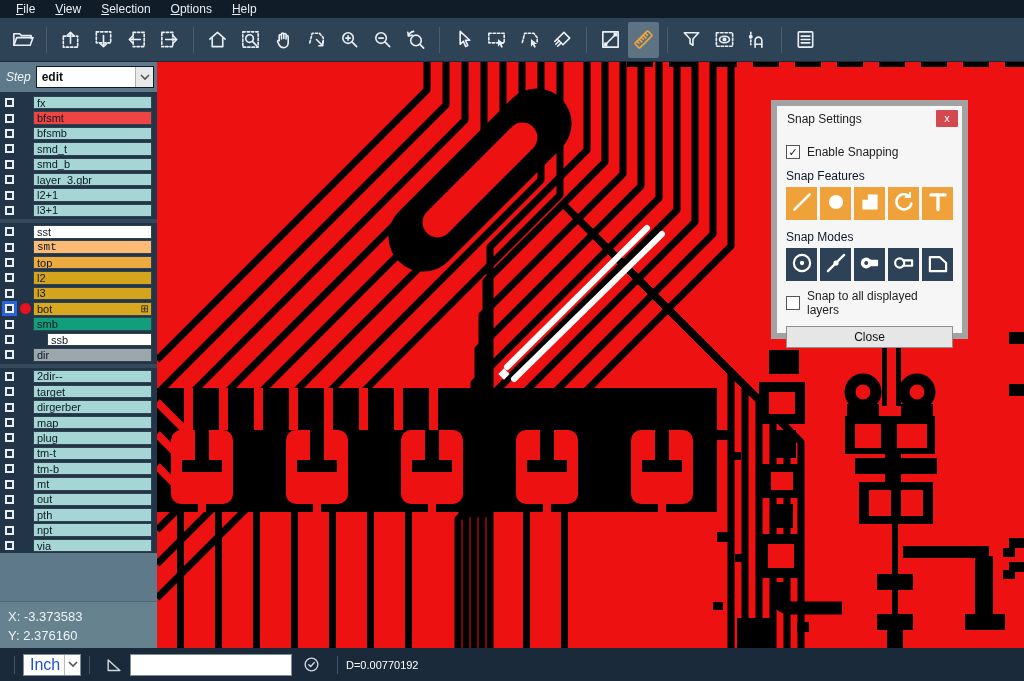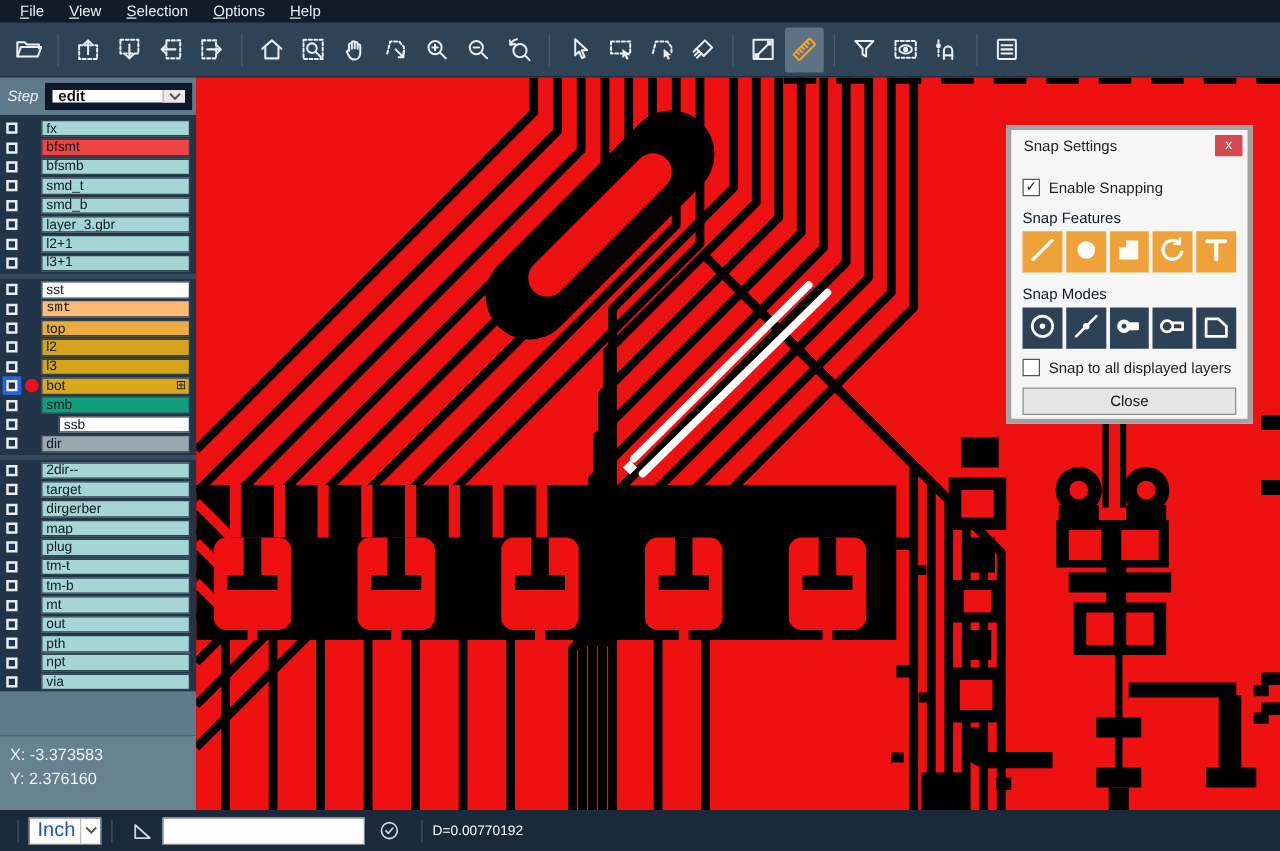--- a/index.html
+++ b/index.html
@@ -19,41 +19,41 @@
   .tb-btn .icon { display:flex; }
   .tb-sep { width:1px; height:26px; background:#4a5d6f; margin:0 7px; }
 
   
   .main { display:flex; height:586px; }
 
   
   .sidebar { width:157px; background:#223447; display:flex; flex-direction:column; }
   .step-row { height:30px; background:#5e7989; display:flex; align-items:center; padding:0 3px; }
   .step-label { color:#f2f6f9; font-size:12px; margin:0 5px 0 3px;font-style:italic; }
-  .step-select { flex:1; height:22px; background:#ffffff; border:6px solid #0f172a; display:flex; align-items:center;gap:28px; }
+  .step-select { flex:1; height:22px; background:#ffffff; border:1px solid #0f172a; display:flex; align-items:center;gap:28px; }
   .step-select .val { flex:1; font-size:12px; font-weight:bold; color:#111; padding-left:5px; }
   .step-select .chev { width:18px; height:100%; background:#e9e9e9; border-left:1px solid #b0b0b0; display:flex; align-items:center; justify-content:center; }
   .layer-list { background:#223447; padding-top:3px; }
   .group-sep { height:4px; background:#35495c; margin:1px 0; }
   .layer-row { height:15.4px; display:flex; align-items:center; padding-right:5px; }
   .cb-wrap { width:15px; height:15px; display:flex; align-items:center; justify-content:center; margin-left:2px; flex:0 0 auto; }
   .cb { width:9px; height:9px; border:2px solid #e9eef3; background:#203449; display:block; }
   .cb-wrap.sel { background:#2b63dd; }
   .active-dot { width:11px; height:11px; border-radius:50%; background:#ea1020; margin-left:3px; flex:0 0 auto; }
   .layer-name { width:119px; height:13.5px; margin-left:auto; border:1px solid #31424f; font-size:11px; line-height:12px; color:#0c1a24; padding-left:3px; display:flex; align-items:center; overflow:hidden; white-space:nowrap; }
   .grid-glyph { margin-left:auto; margin-right:2px; font-size:10px; color:#1a1a1a; }
   .sidebar-fill { flex:1; background:#5e7989; }
-  .coord-panel { height:60px; background:#66828f; border-top:1px solid #51636f; color:#eef3f7; font-size:13px; padding:5px 0 0 8px; line-height:19px; }
+  .coord-panel { height:47px; background:#66828f; border-top:1px solid #51636f; color:#eef3f7; font-size:13px; padding:5px 0 0 8px; line-height:19px; }
 
   
   .canvas { width:867px; height:586px; position:relative; background:#ee1111; }
   .canvas svg { display:block; }
 
   
-  .dialog { position:absolute; left:805px; top:100px; width:197px; height:239px; background:#f6f6f6; border:4px solid #a3a3a3; z-index:5; font-size:12px; color:#222; }
+  .dialog { position:absolute; left:771px; top:100px; width:197px; height:239px; background:#f6f6f6; border:6px solid #a3a3a3; z-index:5; font-size:12px; color:#222; }
   .dlg-title { height:25px; display:flex; align-items:center; padding:0 4px 0 10px; }
   .dlg-title .t { flex:1; color:#1c1c1c; }
   .dlg-close { width:22px; height:17px; background:#d4494f; color:#fff; font-size:11px; line-height:16px; text-align:center; border-radius:1px; }
   .dlg-body { padding:6px 9px 0 9px; }
   .dlg-row { display:flex; align-items:center; margin-top:8px; }
   .dlg-cb { width:14px; height:14px; background:#fff; border:1px solid #555; margin-right:7px; font-size:11px; line-height:12px; text-align:center; color:#111; flex:0 0 auto; }
   .dlg-label-sm { margin-top:10px; color:#0f172a; }
   .snap-row { display:flex; gap:3px; margin-top:4px; }
   .snap-btn { width:33px; height:33px; display:flex; align-items:center; justify-content:center; }
   .snap-btn.orange { background:#f0a23a; }

